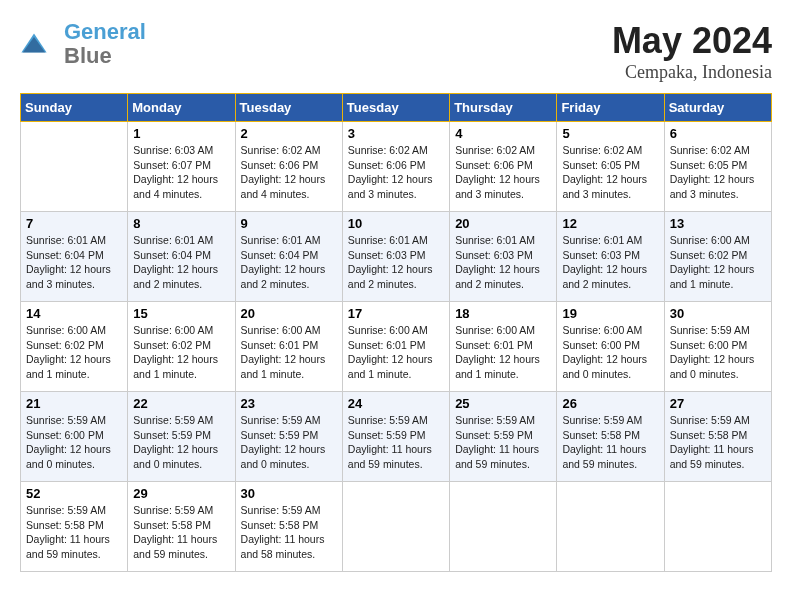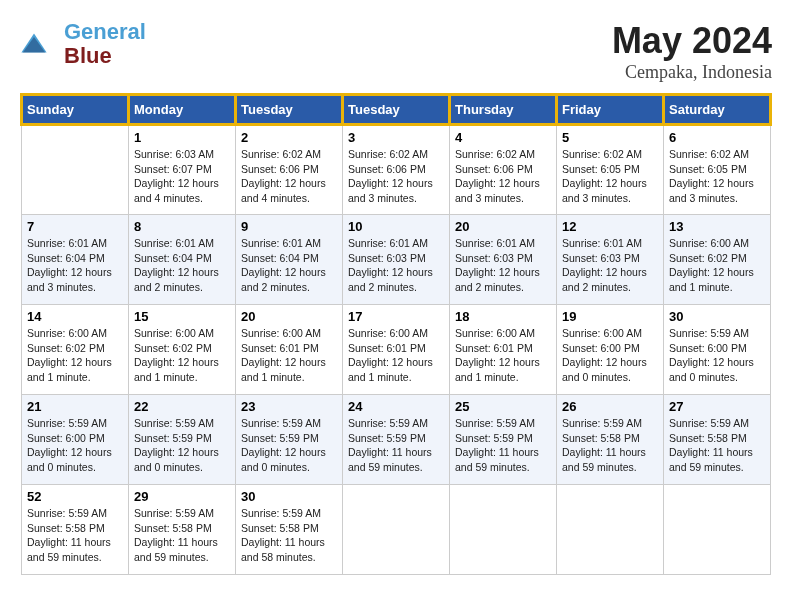--- a/index.html
+++ b/index.html
@@ -52,21 +52,21 @@
       border-collapse: collapse;
       font-size: 11px;
     }
     thead tr th {
       background: #2a5ba8;
       color: #fff;
       padding: 6px 4px;
       text-align: left;
       font-size: 13px;
       font-weight: bold;
-      border: 3px solid #eab308;
+      border: 1px solid #eab308;
     }
     tbody tr td {
       border: 1px solid #ccc;
       vertical-align: top;
       padding: 4px 5px;
       min-height: 80px;
       height: 90px;
     }
     tbody tr:nth-child(odd) td {
       background: #fff;
@@ -93,21 +93,21 @@
 <body>
 
 <div class="header">
   <div class="logo">
     <svg class="logo-icon" viewBox="0 0 40 40">
       <polygon points="20,5 38,32 2,32" fill="#4a9fd4"></polygon>
       <polygon points="20,10 36,32 4,32" fill="#1a3a6b" opacity="0.5"></polygon>
     </svg>
     <div class="logo-text">
       <div><span>General</span></div>
-      <div style="color:#7f1d1d">Blue</div>
+      <div style="color:#737373">Blue</div>
     </div>
   </div>
   <div class="title-block">
     <div class="main-title">May 2024</div>
     <div class="subtitle">Cempaka, Indonesia</div>
   </div>
 </div>
 
 <table>
   <thead>

